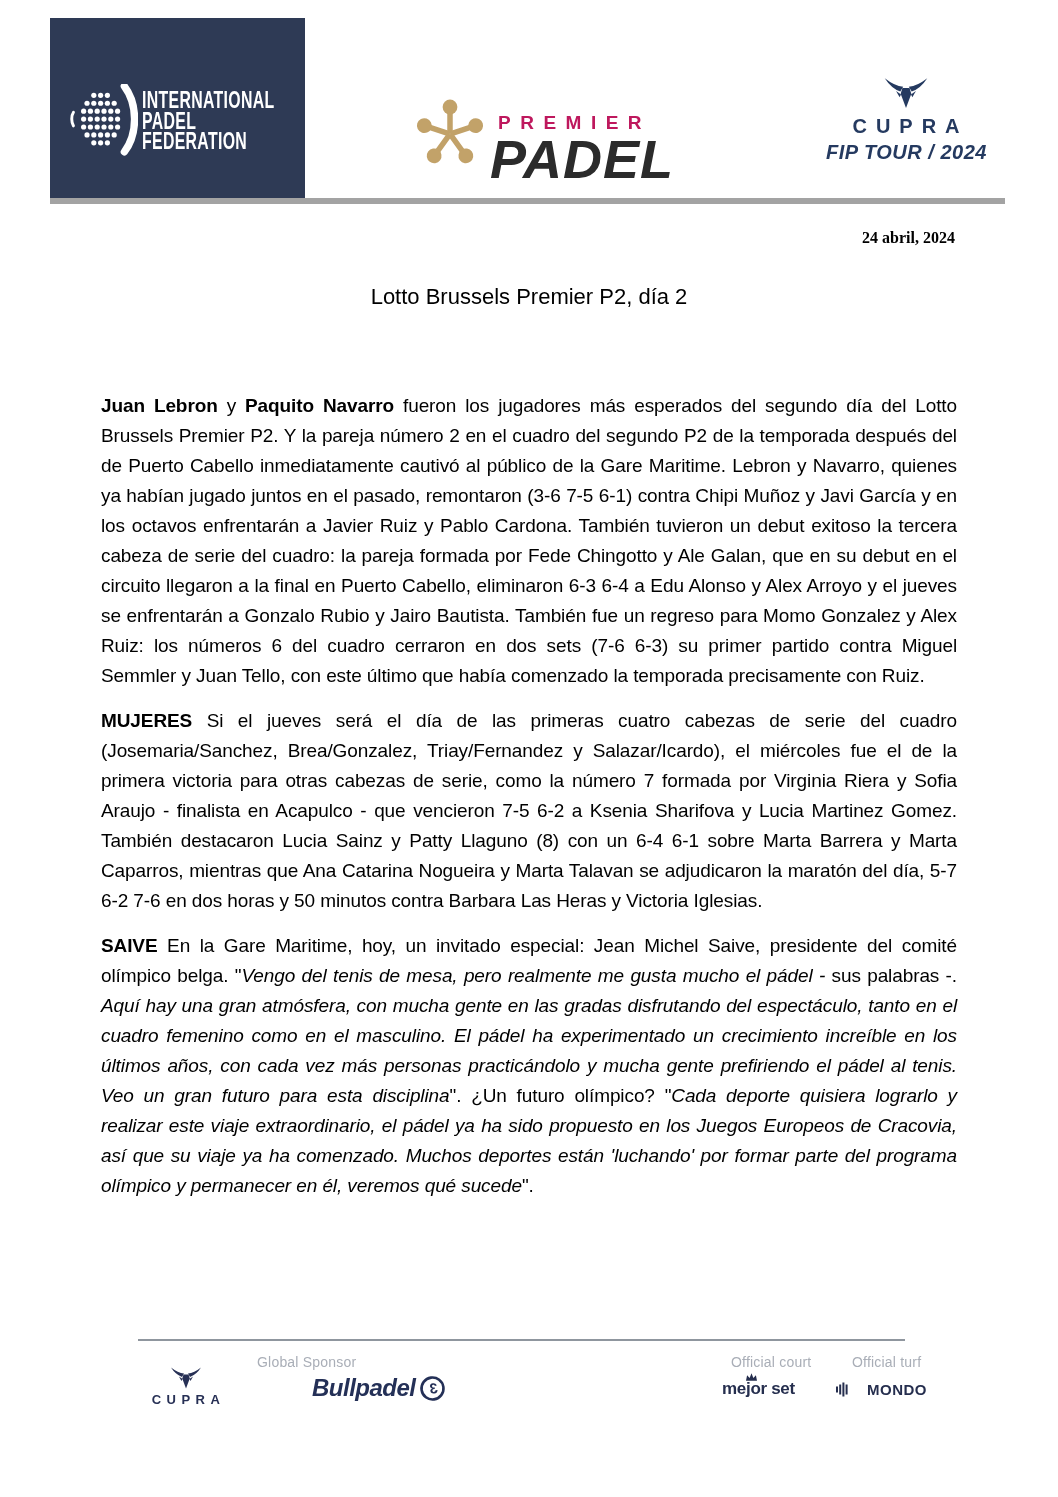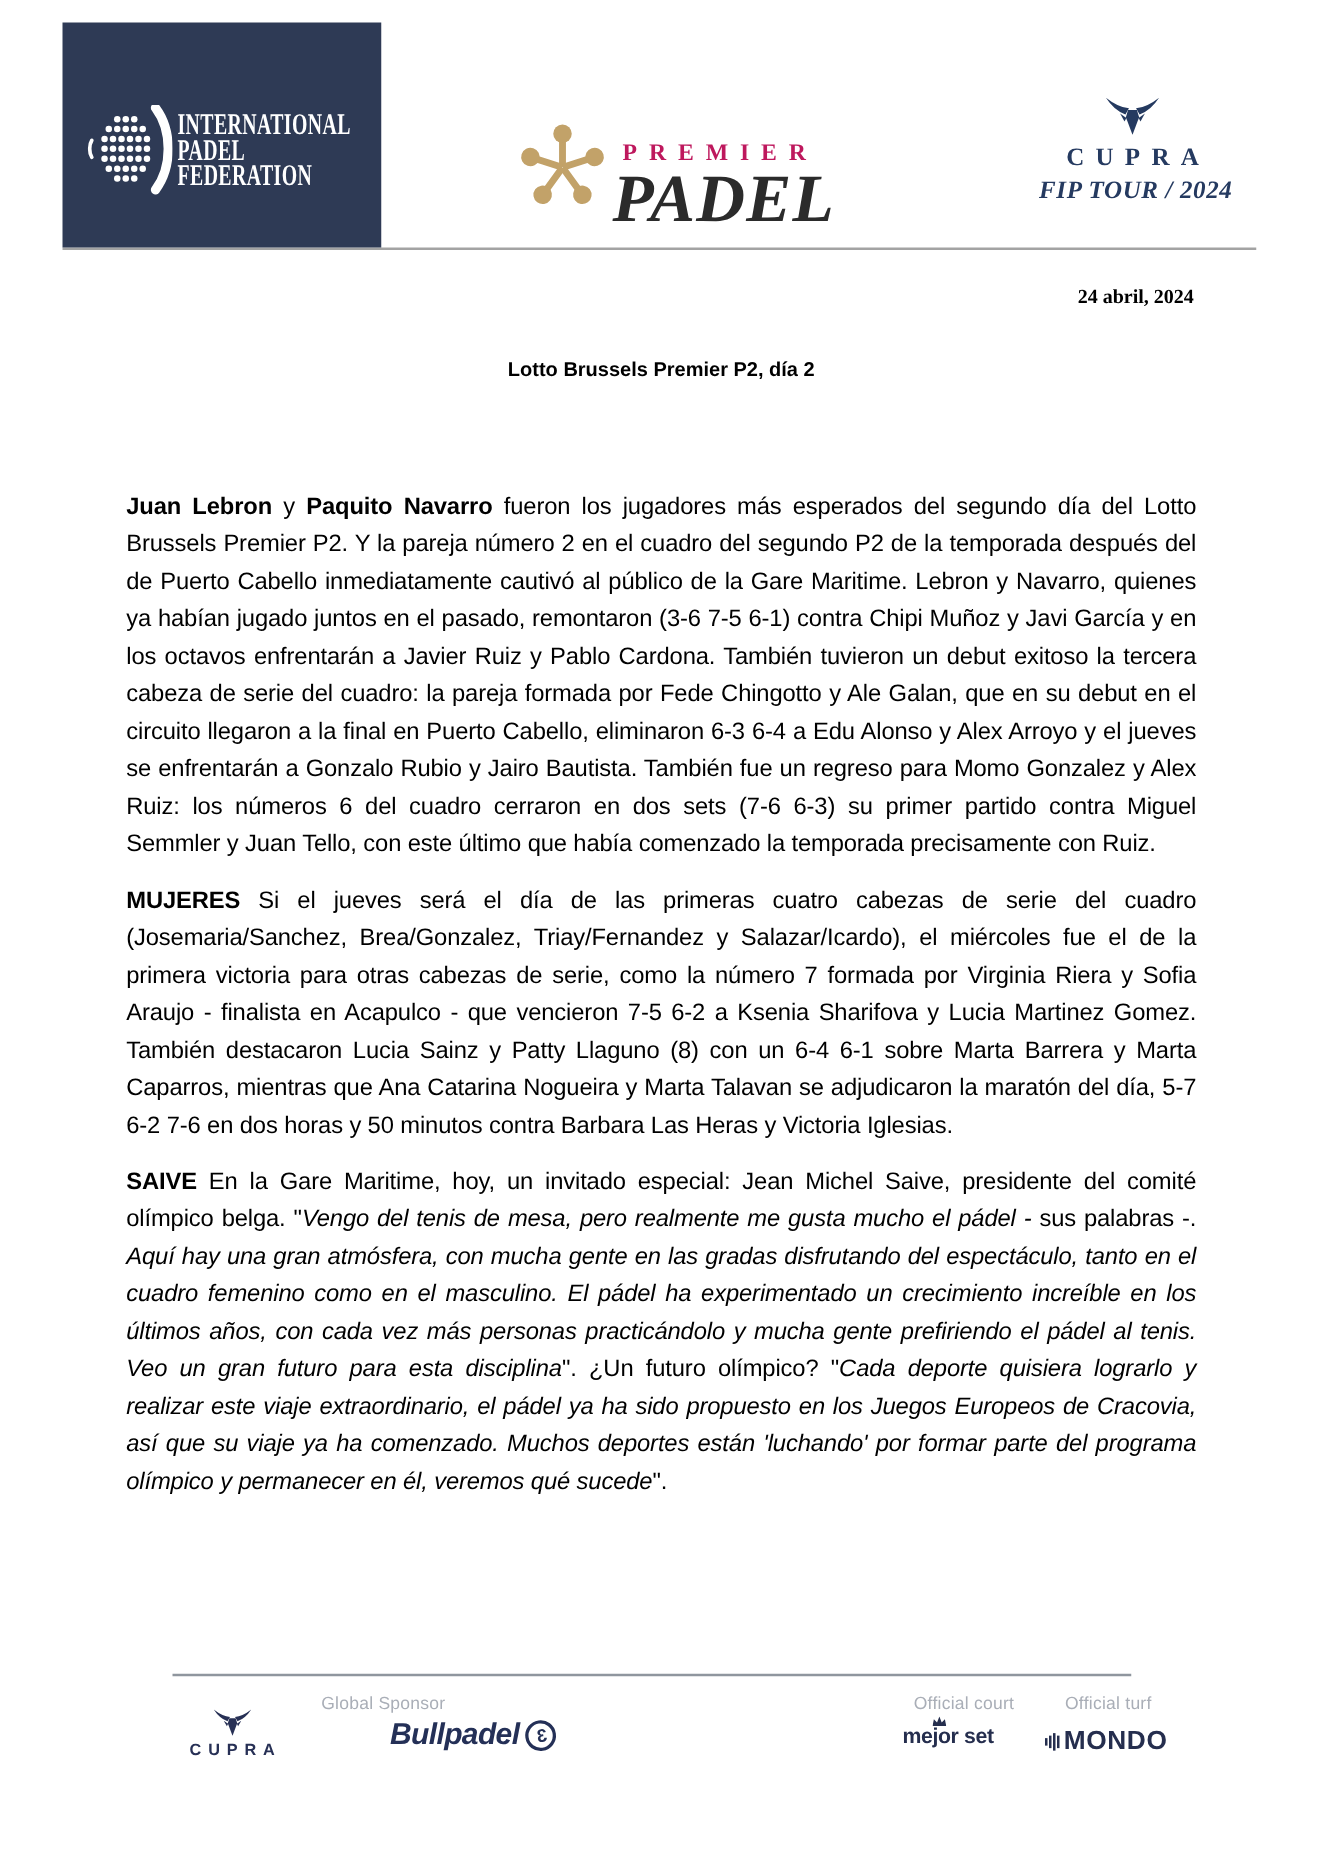--- a/index.html
+++ b/index.html
@@ -1,21 +1,21 @@
 <!DOCTYPE html>
 <html><head>
 <meta charset="utf-8">
 <style>
   html,body{margin:0;padding:0;background:#ffffff;}
   .page{position:relative;width:1058px;height:1497px;background:#fff;margin:0 auto;
         font-family:"Liberation Sans",sans-serif;color:#000;overflow:hidden;}
 
   
   .header-band{position:absolute;left:50px;top:18px;width:955px;height:180px;
-               background:#fff;border-bottom:2px solid #a3a3a3;font-family:Liberation Serif, serif;}
+               background:#fff;border-bottom:6px solid #a3a3a3;}
   .ipf-block{position:absolute;left:0;top:0;width:255px;height:180px;background:#2e3a55;}
   .ipf-mark{position:absolute;left:20px;top:66px;}
   .ipf-text{position:absolute;left:92px;top:72px;color:#fff;font-weight:bold;
             font-size:24px;line-height:20.5px;letter-spacing:.5px;white-space:nowrap;
             transform:scaleX(.66);transform-origin:left top;}
 
   .premier-logo{position:absolute;left:360px;top:74px;width:350px;height:100px;}
   .premier-flower{position:absolute;left:2px;top:1px;}
   .premier-top{position:absolute;left:88px;top:20px;font-size:19px;font-weight:bold;
                letter-spacing:9.5px;color:#be185d;}
@@ -24,21 +24,21 @@
 
   .cupra-header{position:absolute;left:776px;top:58px;width:160px;text-align:center;color:#253a60;}
   .cupra-header svg{display:block;margin:0 auto;}
   .cupra-word-lg{font-size:20px;font-weight:bold;letter-spacing:9px;padding-left:9px;margin-top:5px;}
   .fip-tour{font-size:20px;font-weight:bold;font-style:italic;letter-spacing:.5px;margin-top:3px;white-space:nowrap;text-align:right;}
 
   
   .date-line{position:absolute;right:103px;top:229px;font-family:"Liberation Serif",serif;
              font-weight:bold;font-size:16px;}
   .page-title{position:absolute;left:0;top:282px;width:1058px;text-align:center;
-              font-size:16px;font-weight:bold;line-height:30px;}
+              font-size:22px;font-weight:normal;line-height:30px;}
 
   
   .article{position:absolute;left:101px;top:391px;width:856px;text-align:justify;
            font-size:19px;line-height:30px;letter-spacing:-.1px;}
   .article p{margin:0 0 15px 0;}
   .article .b{font-weight:bold;}
   .article .i{font-style:italic;}
 
   
   .footer-rule{position:absolute;left:138px;top:1339px;width:767px;height:2px;background:#8f969e;}
@@ -53,21 +53,21 @@
 
   .bullpadel{position:absolute;left:312px;top:1374px;display:flex;align-items:center;color:#243057;}
   .bullpadel-word{font-size:24px;font-weight:bold;font-style:italic;letter-spacing:-.5px;}
   .bullpadel svg{margin-left:3px;transform:rotate(-8deg);}
 
   .mejorset{position:absolute;left:722px;top:1379px;color:#252e4e;}
   .mejorset-word{font-size:17px;font-weight:bold;letter-spacing:-.3px;}
   .crown{position:absolute;left:24px;top:-6px;}
 
   .mondo{position:absolute;left:836px;top:1381px;display:flex;align-items:center;color:#252e4e;}
-  .mondo-word{font-size:21px;font-weight:900;letter-spacing:.5px;margin-left:2px;}
+  .mondo-word{font-size:15px;font-weight:900;letter-spacing:.5px;margin-left:18px;}
 </style>
 </head>
 <body>
 
 <div class="page">
 
   <div class="header-band">
 
     <div class="ipf-block">
       <svg class="ipf-mark" width="68" height="86" viewBox="0 0 60 76" fill="#ffffff">

